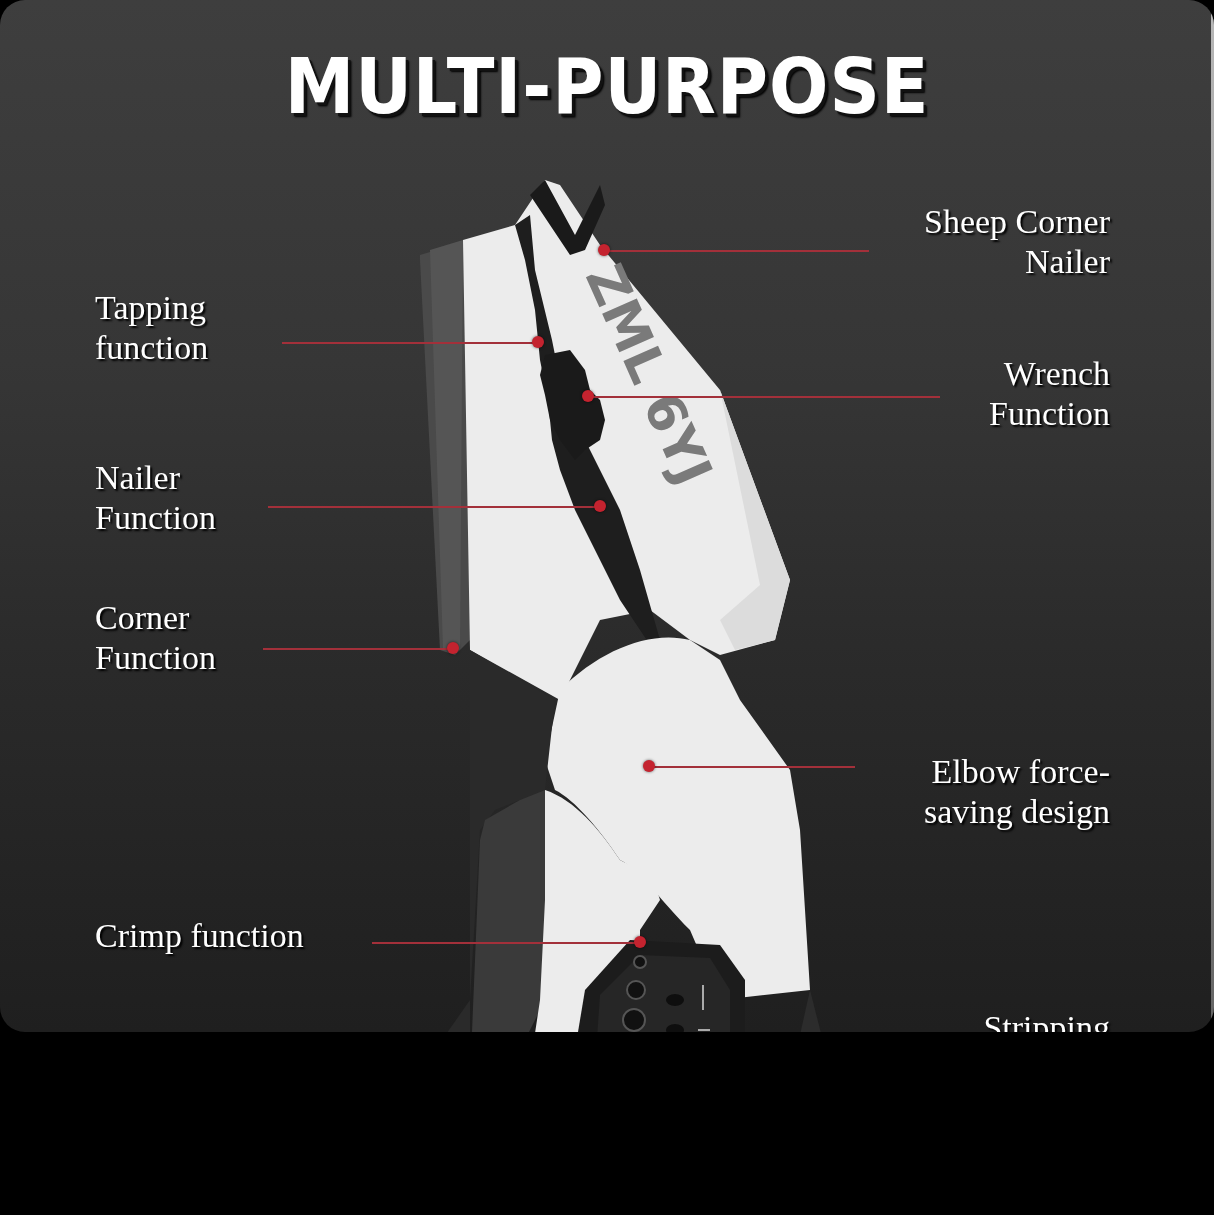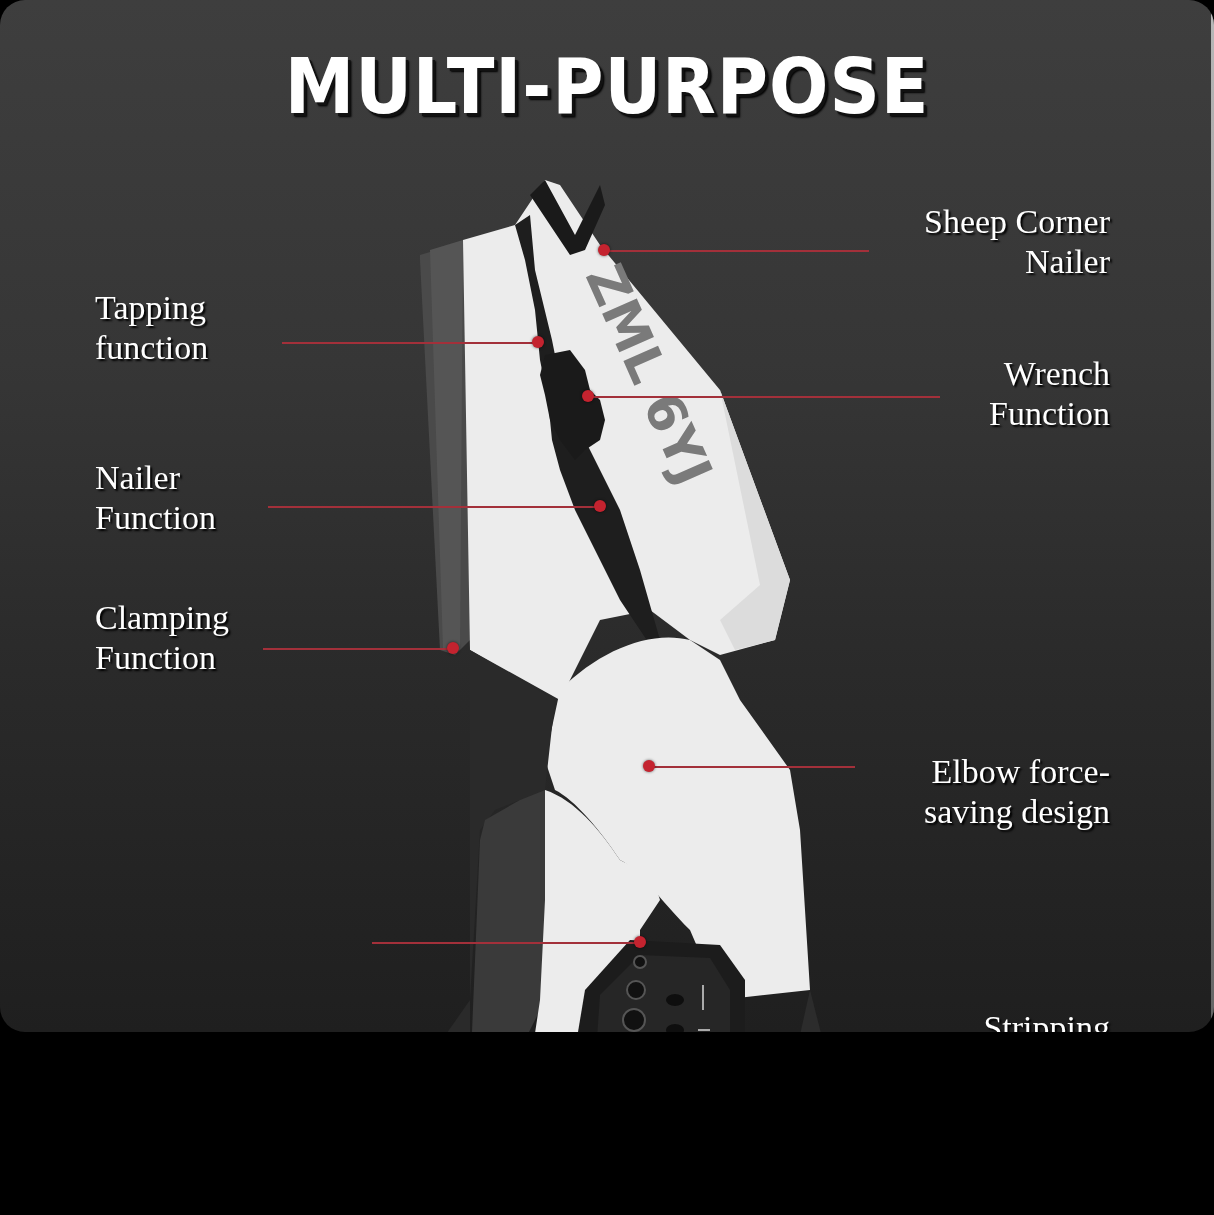--- a/index.html
+++ b/index.html
@@ -139,22 +139,23 @@
   <div class="leader" style="left:372px; top:942px; width:268px;"></div>
   <div class="dot" style="left:634px; top:936px;"></div>
 
   <div class="leader" style="left:650px; top:1058px; width:283px;"></div>
   <div class="dot" style="left:643px; top:1052px;"></div>
 
   <div class="label" style="left:95px; top:288px;">Tapping
 function</div>
   <div class="label" style="left:95px; top:458px;">Nailer
 Function</div>
-  <div class="label" style="left:95px; top:598px;">Clamping
+  <div class="label" style="left:95px; top:598px;">Corner
 Function</div>
+  <div class="label" style="left:95px; top:916px;">Crimp function</div>
 
   <div class="label right" style="right:104px; top:202px;">Sheep Corner
 Nailer</div>
   <div class="label right" style="right:104px; top:354px;margin-left:29px;">Wrench
 Function</div>
   <div class="label right" style="right:104px; top:752px;">Elbow force-
 saving design</div>
   <div class="label right" style="right:104px; top:1008px;">Stripping
 function</div>
 

